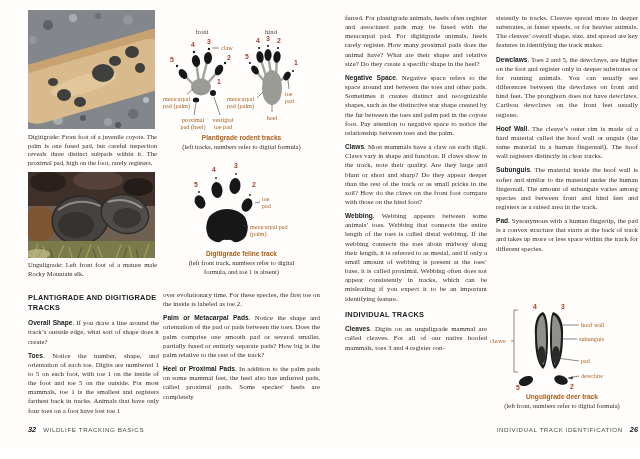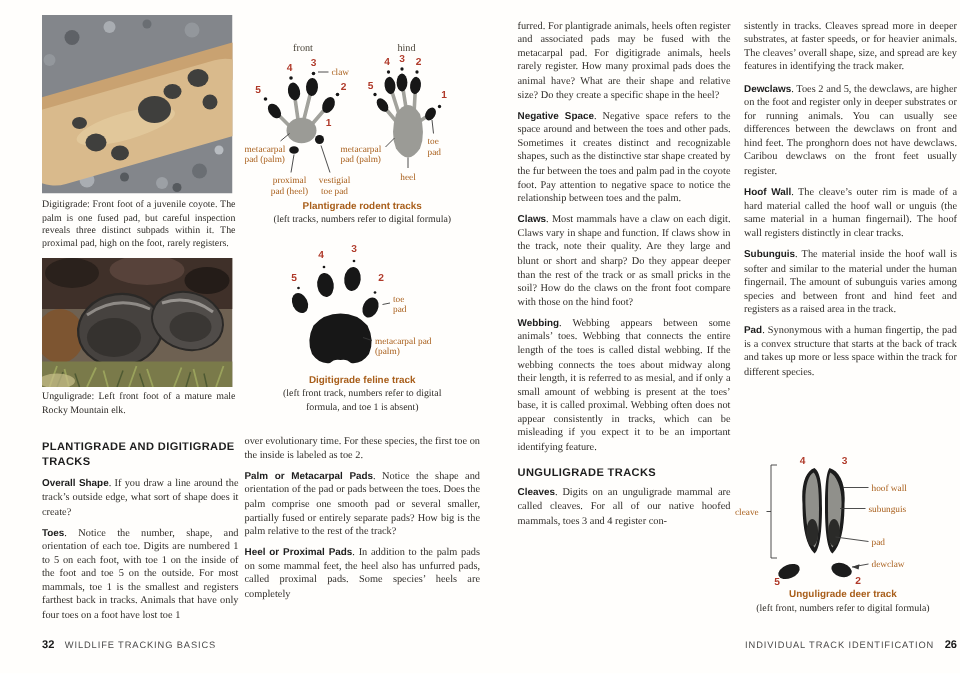--- a/index.html
+++ b/index.html
@@ -10,21 +10,21 @@
   .lead{font-family:"Liberation Sans",sans-serif;font-weight:bold;font-size:6.6px;color:#1c1c1c;}
   .sect-heading{font-family:"Liberation Sans",sans-serif;font-weight:bold;font-size:7.4px;
                 line-height:9.6px;letter-spacing:.25px;color:#1d1d1d;margin:0 0 6px;}
   .sect-heading.mid{margin:7px 0 5px;}
   .photo-caption{font-size:6.6px;line-height:8.6px;text-align:justify;color:#2e2b27;}
   .cap-title{font-family:"Liberation Sans",sans-serif;font-weight:bold;font-size:6.6px;
              color:#a85e1a;text-align:center;line-height:8.5px;}
   .cap-sub{font-size:6.6px;color:#2e2b27;text-align:center;line-height:8.5px;}
   .footer{font-family:"Liberation Sans",sans-serif;font-size:6.2px;letter-spacing:.6px;color:#4a4a4a;}
   .footer .pg{font-family:"Liberation Sans",sans-serif;font-weight:bold;font-size:7.4px;
-              letter-spacing:0;color:#171717;}
+              letter-spacing:0;color:#171717;font-style:italic;}
   .photo{display:block;}
   svg text.num{font-family:"Liberation Sans",sans-serif;font-weight:bold;font-size:6.8px;fill:#b03a2a;}
   svg text.dlabel{font-family:"Liberation Serif",serif;font-size:6.2px;fill:#a85e1a;}
   svg text.dtitle{font-family:"Liberation Serif",serif;font-size:6.8px;fill:#4a4438;}
   svg .leader{stroke:#3a3a3a;stroke-width:.6;fill:none;}
   svg .conn{stroke:#a2a29c;stroke-width:2.4;stroke-linecap:round;}
   svg .ink{fill:#171717;}
   svg .palm{fill:#9b9b96;}
 </style>
 </head>
@@ -212,21 +212,21 @@
   <div class="abs footer" style="left:28px;top:425px">
     <span class="pg">32</span>&nbsp;&nbsp;
     <span>WILDLIFE TRACKING BASICS</span>
   </div>
 
   <div class="abs" style="left:345px;top:13px;width:142px">
     <p class="body"><span class="lead"></span><span>furred. For plantigrade animals, heels often register and associated pads may be fused with the metacarpal pad. For digitigrade animals, heels rarely register. How many proximal pads does the animal have? What are their shape and relative size? Do they create a specific shape in the heel?</span></p>
     <p class="body"><span class="lead">Negative Space</span><span>. Negative space refers to the space around and between the toes and other pads. Sometimes it creates distinct and recognizable shapes, such as the distinctive star shape created by the fur between the toes and palm pad in the coyote foot. Pay attention to negative space to notice the relationship between toes and the palm.</span></p>
     <p class="body"><span class="lead">Claws</span><span>. Most mammals have a claw on each digit. Claws vary in shape and function. If claws show in the track, note their quality. Are they large and blunt or short and sharp? Do they appear deeper than the rest of the track or as small pricks in the soil? How do the claws on the front foot compare with those on the hind foot?</span></p>
     <p class="body"><span class="lead">Webbing</span><span>. Webbing appears between some animals’ toes. Webbing that connects the entire length of the toes is called distal webbing. If the webbing connects the toes about midway along their length, it is referred to as mesial, and if only a small amount of webbing is present at the toes’ base, it is called proximal. Webbing often does not appear consistently in tracks, which can be misleading if you expect it to be an important identifying feature.</span></p>
-    <div class="sect-heading mid">UNGULIGRADE TRACKS</div>
+    <div class="sect-heading mid">INDIVIDUAL TRACKS</div>
     <p class="body"><span class="lead">Cleaves</span><span>. Digits on an unguligrade mammal are called cleaves. For all of our native hoofed mammals, toes 3 and 4 register con-</span></p>
   </div>
 
   <div class="abs" style="left:496px;top:13px;width:142px">
     <p class="body"><span class="lead"></span><span>sistently in tracks. Cleaves spread more in deeper substrates, at faster speeds, or for heavier animals. The cleaves’ overall shape, size, and spread are key features in identifying the track maker.</span></p>
     <p class="body"><span class="lead">Dewclaws</span><span>. Toes 2 and 5, the dewclaws, are higher on the foot and register only in deeper substrates or for running animals. You can usually see differences between the dewclaws on front and hind feet. The pronghorn does not have dewclaws. Caribou dewclaws on the front feet usually register.</span></p>
     <p class="body"><span class="lead">Hoof Wall</span><span>. The cleave’s outer rim is made of a hard material called the hoof wall or unguis (the same material in a human fingernail). The hoof wall registers distinctly in clear tracks.</span></p>
     <p class="body"><span class="lead">Subunguis</span><span>. The material inside the hoof wall is softer and similar to the material under the human fingernail. The amount of subunguis varies among species and between front and hind feet and registers as a raised area in the track.</span></p>
     <p class="body"><span class="lead">Pad</span><span>. Synonymous with a human fingertip, the pad is a convex structure that starts at the back of track and takes up more or less space within the track for different species.</span></p>
   </div>

